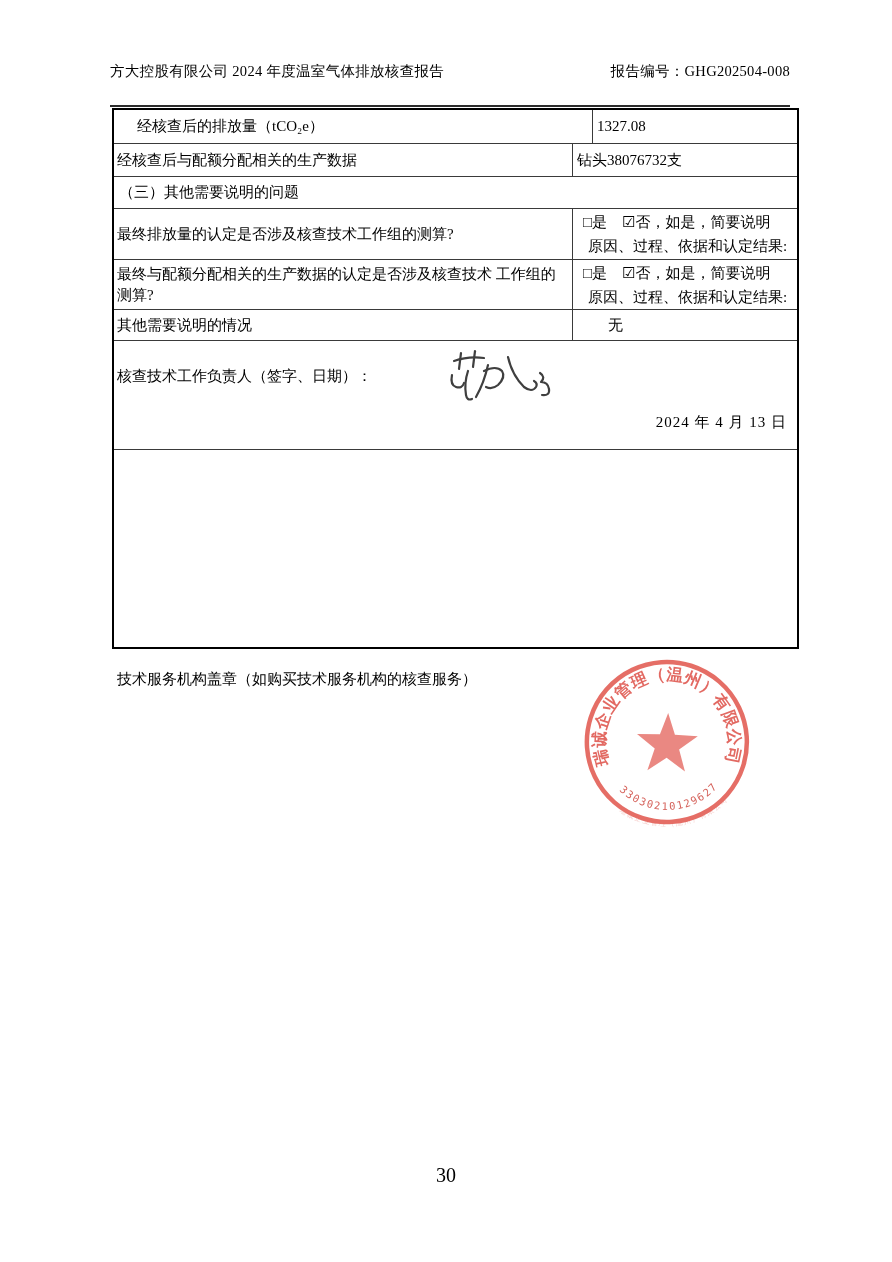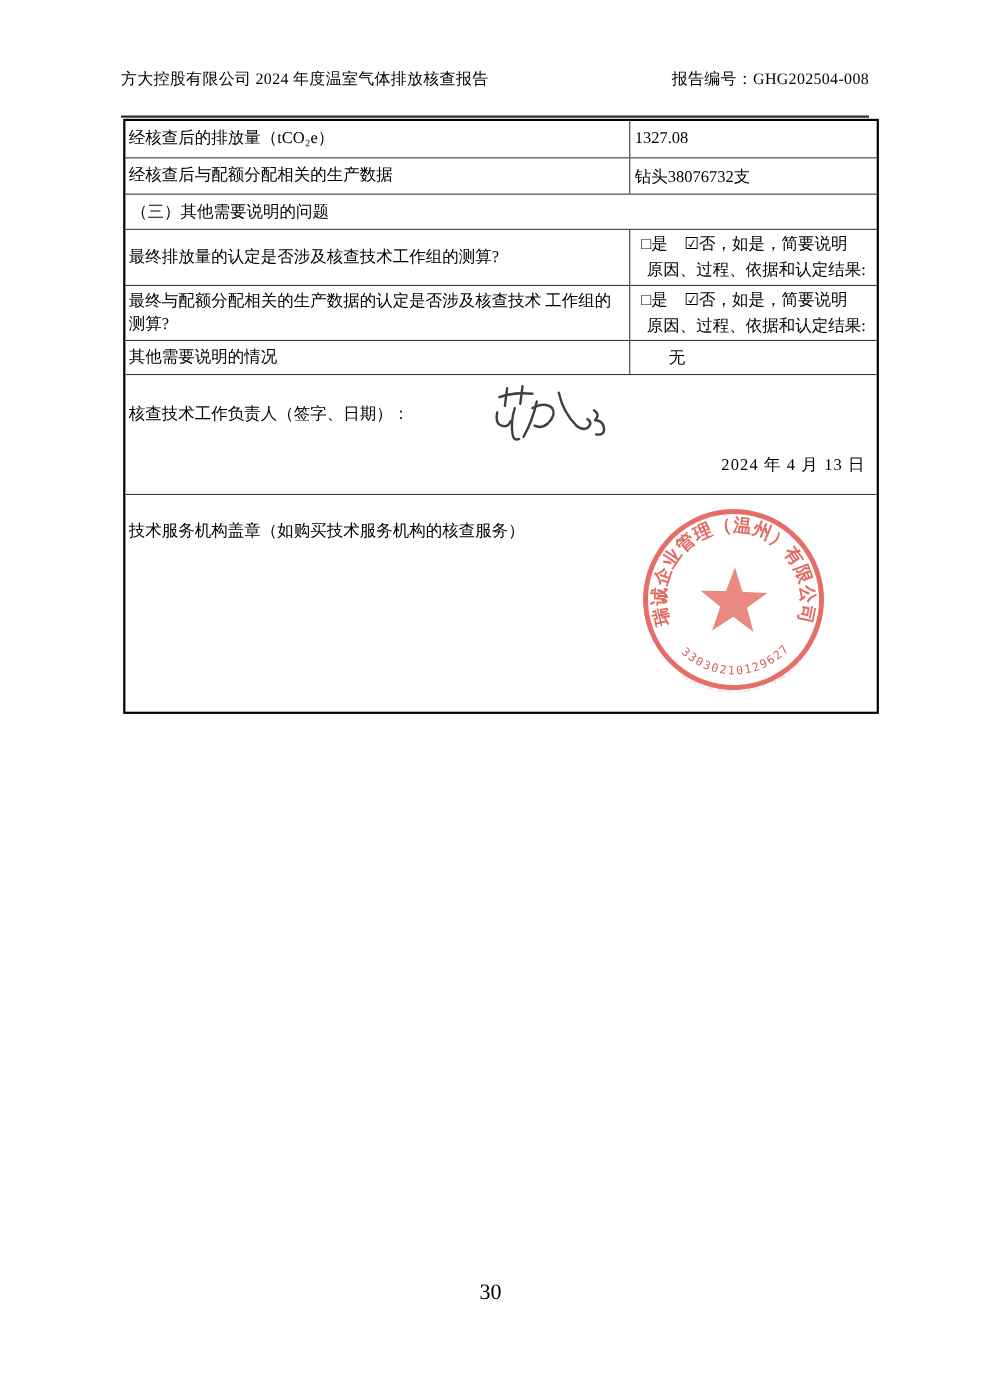--- a/index.html
+++ b/index.html
@@ -15,25 +15,25 @@
     border-bottom:2px solid #2b2b2b;padding-bottom:24px;
     font-size:14.5px;letter-spacing:0.3px;white-space:nowrap;
   }
   
   .doc-table{
     position:absolute;left:112px;top:108px;width:687px;
     border:2px solid #000;box-sizing:border-box;
     font-size:15px;
   }
   .row{display:flex;box-sizing:border-box;border-bottom:1px solid #3a3a3a;}
-  .row:last-child{border-bottom:none;}
+  .row:last-child{border-bottom:none;align-items:flex-end;}
   .cl{width:459px;border-right:1px solid #3a3a3a;box-sizing:border-box;
       display:flex;align-items:center;padding:2px 4px 2px 3px;line-height:1.35;}
   .cr{flex:1;box-sizing:border-box;display:flex;align-items:center;padding:2px 2px 2px 4px;}
-  .h1{height:34px;} .h2{height:33px;justify-content:flex-end;} .h3{height:32px;}
+  .h1{height:34px;padding-left:20px;} .h2{height:33px;justify-content:flex-end;} .h3{height:32px;}
   .h4{height:51px;} .h5{height:50px;} .h6{height:31px;gap:20px;}
   .h7{height:109px;} .h8{height:197px;}
   .section-cell{display:flex;align-items:center;padding-left:5px;width:100%;}
   
   .cb{flex-direction:column;align-items:stretch;justify-content:center;padding:2px 1px;}
   .cb-l1{display:flex;gap:15px;padding-left:9px;line-height:24px;}
   .cb-l2{padding-left:1px;line-height:24px;margin-left:13px;}
   .none-val{padding-left:15px;}
   
   .sign-row{position:relative;width:100%;}

